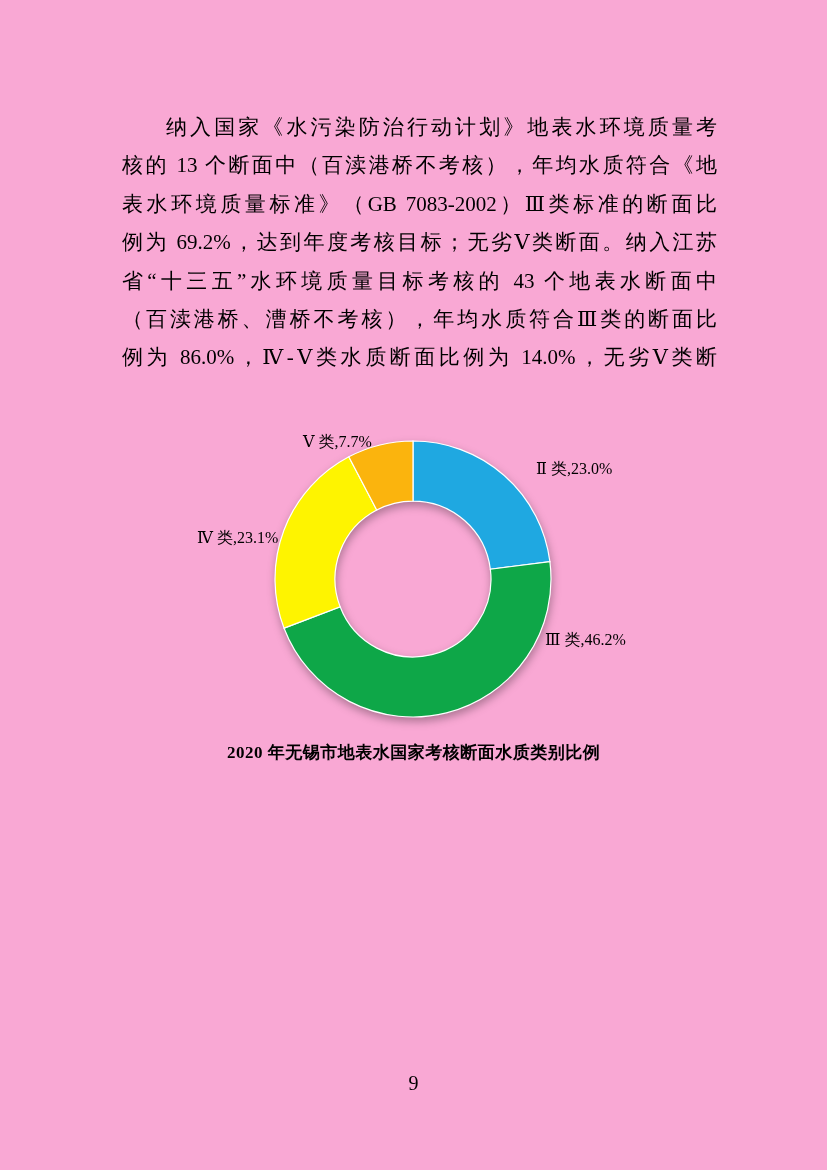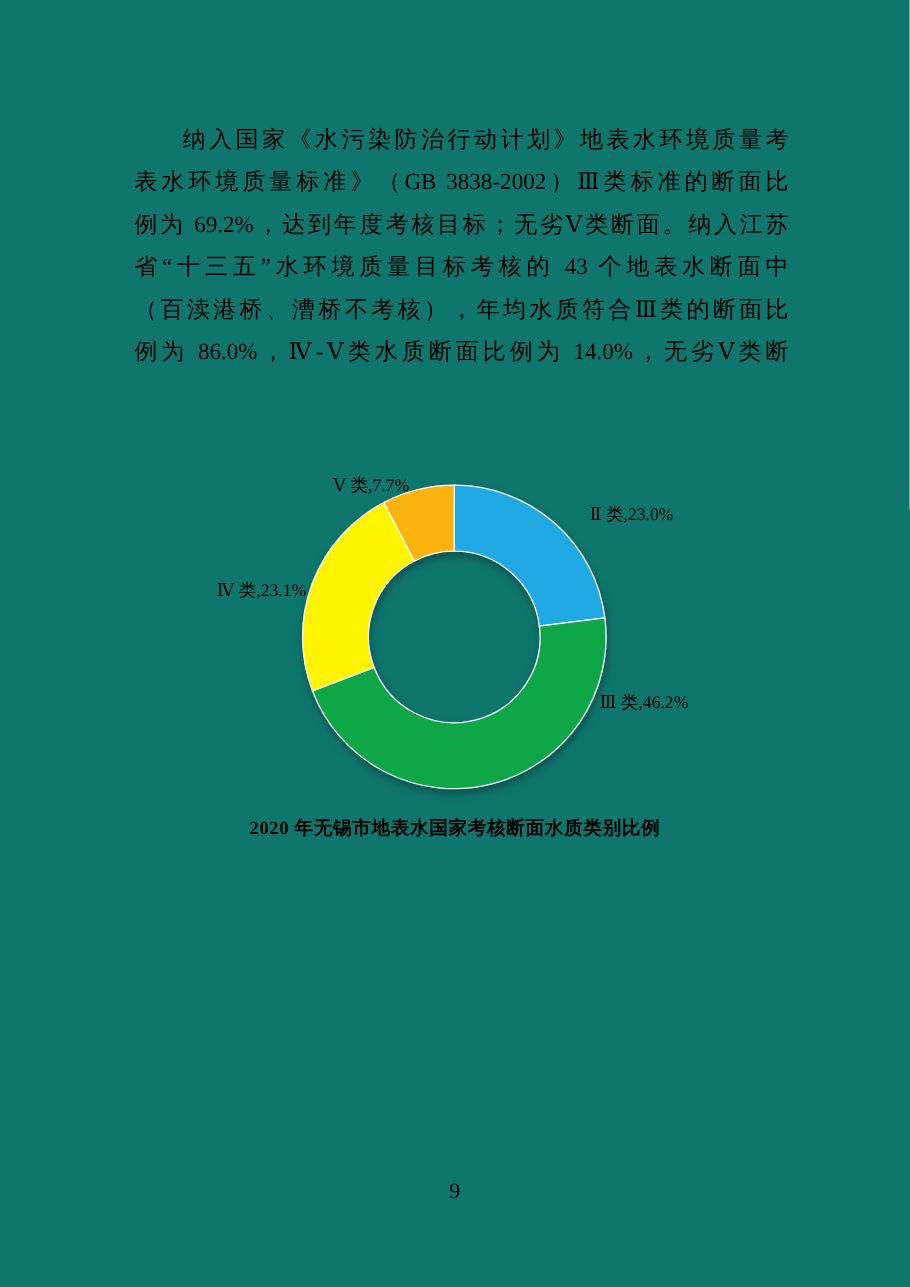--- a/index.html
+++ b/index.html
@@ -1,20 +1,20 @@
 <!DOCTYPE html>
 <html><head>
 <meta charset="utf-8">
 <style>
   html, body { margin: 0; padding: 0; background: #ffffff; }
   .page {
     position: relative;
     width: 827px;
     height: 1170px;
-    background: #0f766e;
+    background: #f9a8d4;
     overflow: hidden;
     font-family: "Liberation Serif", "DejaVu Serif", serif;
     color: #000000;
   }
   .paragraph {
     position: absolute;
     left: 122px;
     top: 108px;
     width: 595px;
     font-size: 21px;
@@ -67,21 +67,22 @@
     font-size: 20px;
   }
 </style>
 </head>
 <body>
 
 <div class="page">
 
   <div class="paragraph">
     <div class="line indent">纳入国家《水污染防治行动计划》地表水环境质量考</div>
-    <div class="line">表水环境质量标准》（GB 3838-2002）Ⅲ类标准的断面比</div>
+    <div class="line">核的 13 个断面中（百渎港桥不考核），年均水质符合《地</div>
+    <div class="line">表水环境质量标准》（GB 7083-2002）Ⅲ类标准的断面比</div>
     <div class="line">例为 69.2%，达到年度考核目标；无劣Ⅴ类断面。纳入江苏</div>
     <div class="line">省“十三五”水环境质量目标考核的 43 个地表水断面中</div>
     <div class="line">（百渎港桥、漕桥不考核），年均水质符合Ⅲ类的断面比</div>
     <div class="line">例为 86.0%，Ⅳ-Ⅴ类水质断面比例为 14.0%，无劣Ⅴ类断</div>
   </div>
 
   <div class="chart">
     <svg class="donut-svg" viewBox="0 0 300 300">
         <path d="M150.00 12.00 A138 138 0 0 1 286.91 132.70 L227.36 140.23 A77.97 77.97 0 0 0 150.00 72.03 Z" fill="#1FA8E1" stroke="#ffffff" stroke-width="1.2"></path>
         <path d="M286.91 132.70 A138 138 0 0 1 21.06 199.18 L77.15 177.79 A77.97 77.97 0 0 0 227.36 140.23 Z" fill="#0EA748" stroke="#ffffff" stroke-width="1.2"></path>

